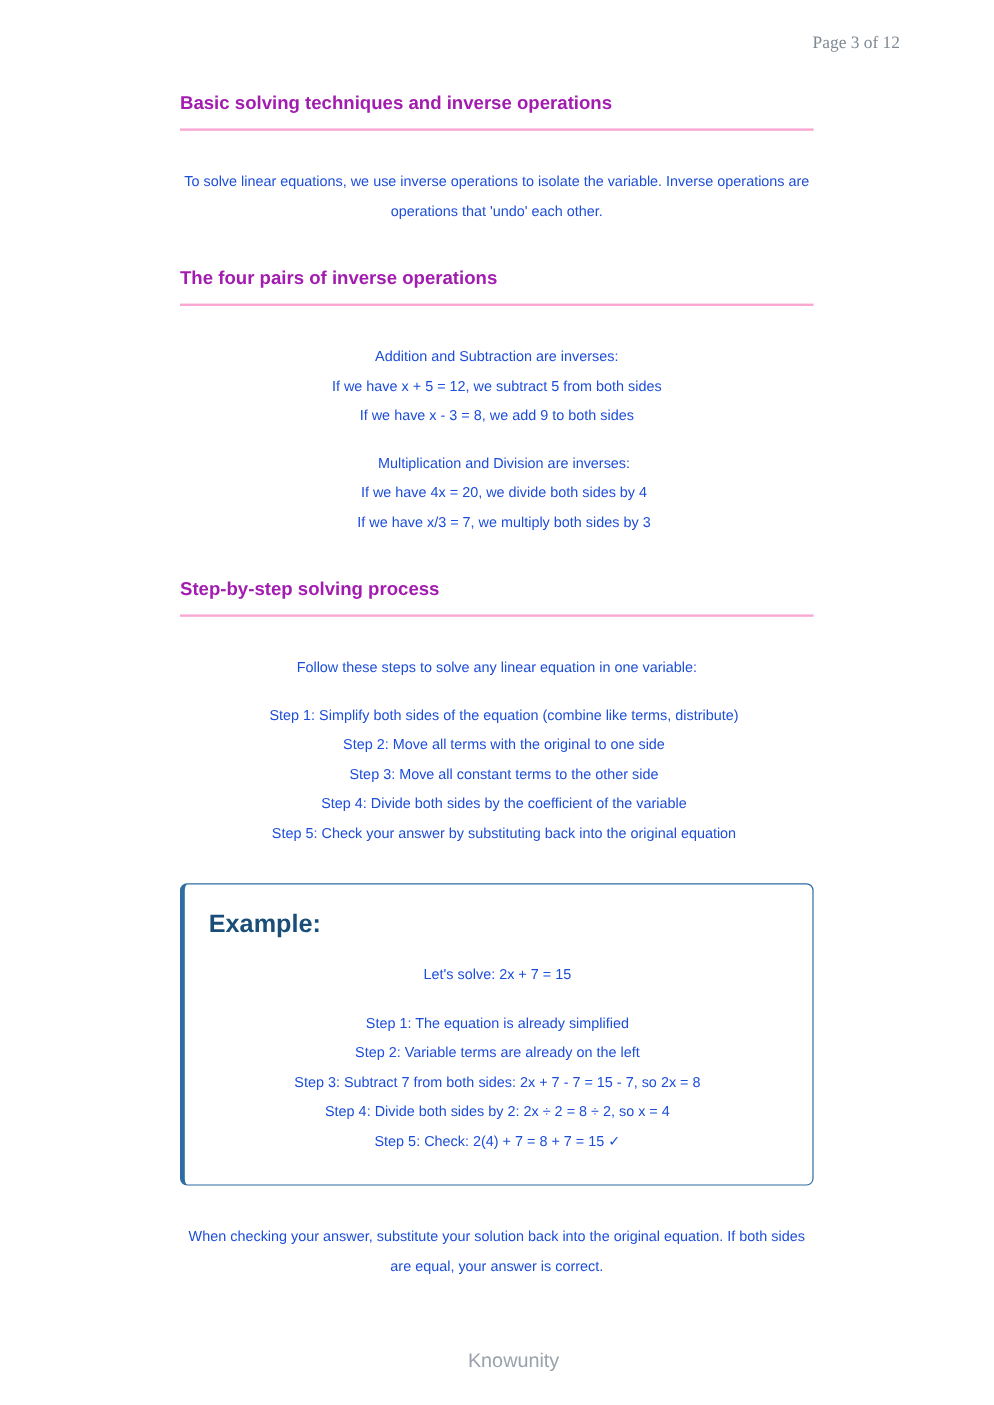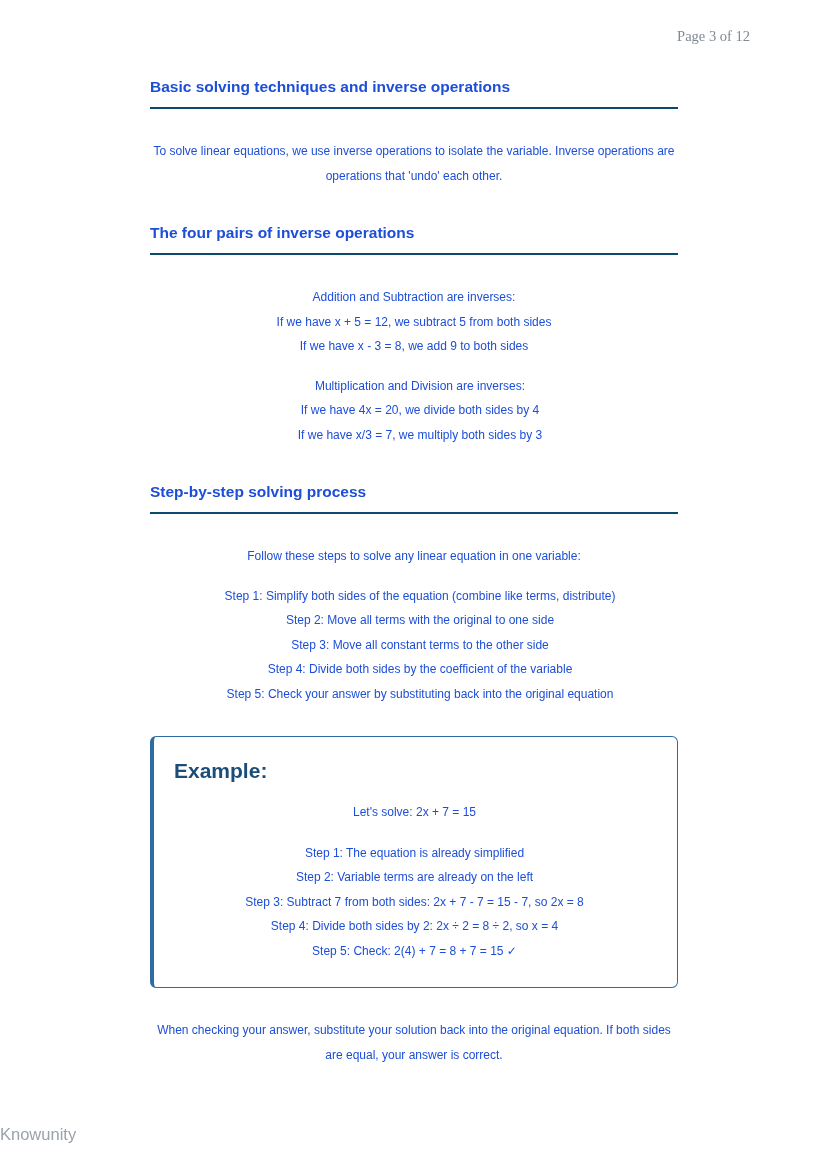--- a/index.html
+++ b/index.html
@@ -21,25 +21,25 @@
     top: 28px;
     right: 78px;
     font-family: "Liberation Serif", "DejaVu Serif", serif;
     font-size: 14.5px;
     color: #7f8a94;
   }
   .content {
     padding: 78px 150px 0 150px;
   }
   .section-title {
-    color: #1d4ed8;
+    color: #a21caf;
     font-size: 15.5px;
     font-weight: bold;
     padding-bottom: 11px;
-    border-bottom: 2px solid #0c4a6e;
+    border-bottom: 2px solid #f9a8d4;
   }
   .para {
     font-size: 12px;
     line-height: 24.5px;
     color: #1d4ed8;
     text-align: center;
   }
   .mt-heading { margin-top: 36px; }
   .mt-para { margin-top: 30px; }
   .mt-group { margin-top: 15px; margin-left: 12px; }
@@ -56,23 +56,24 @@
     font-size: 21px;
     font-weight: bold;
   }
   .example-problem { margin-top: 17px; }
   .example-steps { margin-top: 16px; }
   .footer-brand {
     position: absolute;
     bottom: 27px;
     left: 0;
     width: 100%;
-    text-align: left;
+    text-align: center;
     font-size: 16.5px;
     color: #9aa2ab;
+    padding-left: 28px;
   }
 </style>
 </head>
 <body>
 
 <div class="page">
 
   <div class="page-indicator">Page 3 of 12</div>
 
   <div class="content">

